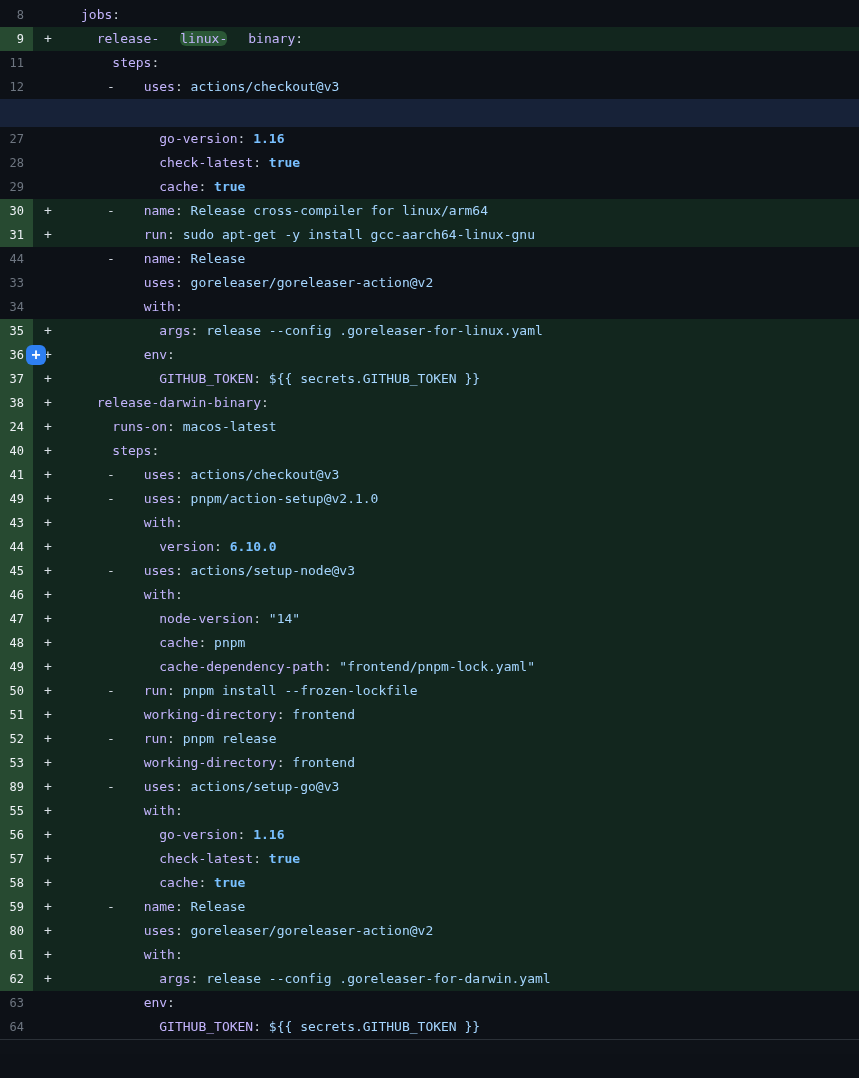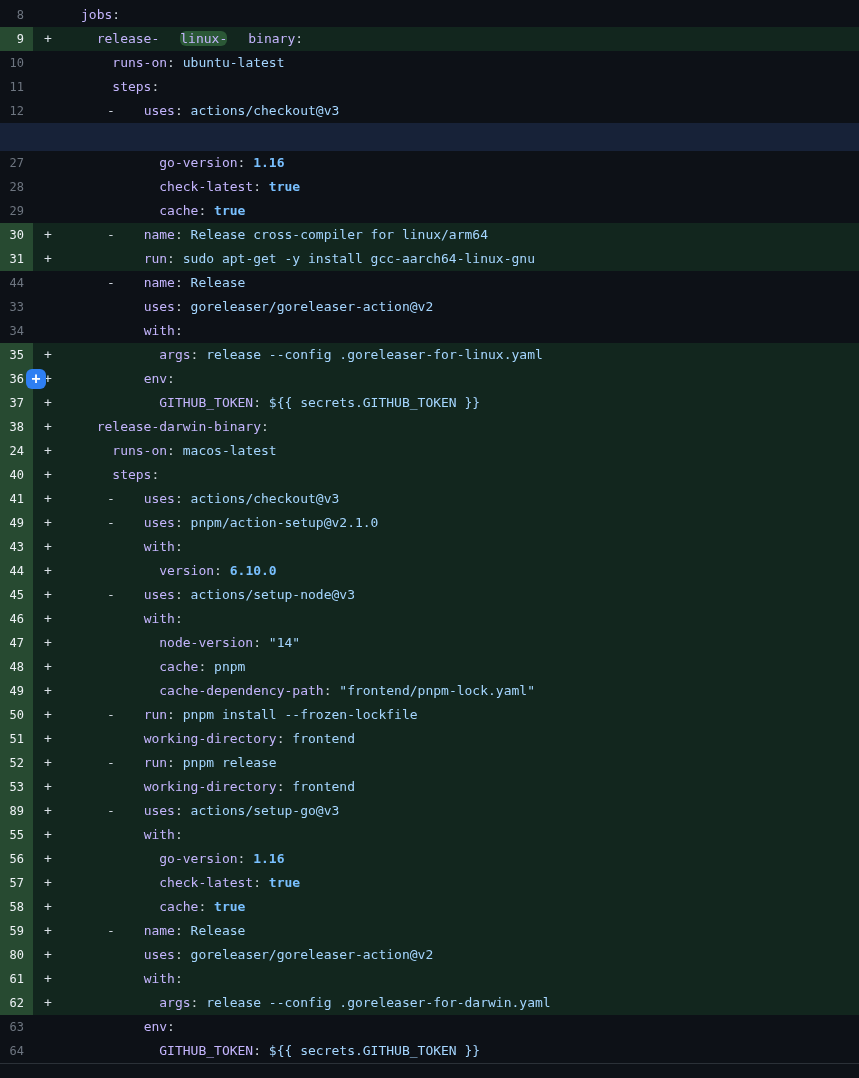--- a/index.html
+++ b/index.html
@@ -100,25 +100,20 @@
       <span class="gutter">8</span>
       <span class="marker"></span>
       <span class="code"><span class="t-key">jobs</span><span class="t-punct">:</span></span>
     </div>
     <div class="row added">
       <span class="gutter">9</span>
       <span class="marker">+</span>
       <span class="code">  <span class="t-key">release-</span><span class="t-key t-hl">linux-</span><span class="t-key">binary</span><span class="t-punct">:</span></span>
     </div>
     <div class="row context">
-      <span class="gutter">10</span>
-      <span class="marker"></span>
-      <span class="code">    <span class="t-key">runs-on</span><span class="t-punct">: </span><span class="t-str">ubuntu-latest</span></span>
-    </div>
-    <div class="row context">
       <span class="gutter">11</span>
       <span class="marker"></span>
       <span class="code">    <span class="t-key">steps</span><span class="t-punct">:</span></span>
     </div>
     <div class="row context">
       <span class="gutter">12</span>
       <span class="marker"></span>
       <span class="code">      <span class="t-punct">- </span><span class="t-key">uses</span><span class="t-punct">: </span><span class="t-str">actions/checkout@v3</span></span>
     </div>
     <div class="expand-band"></div>

